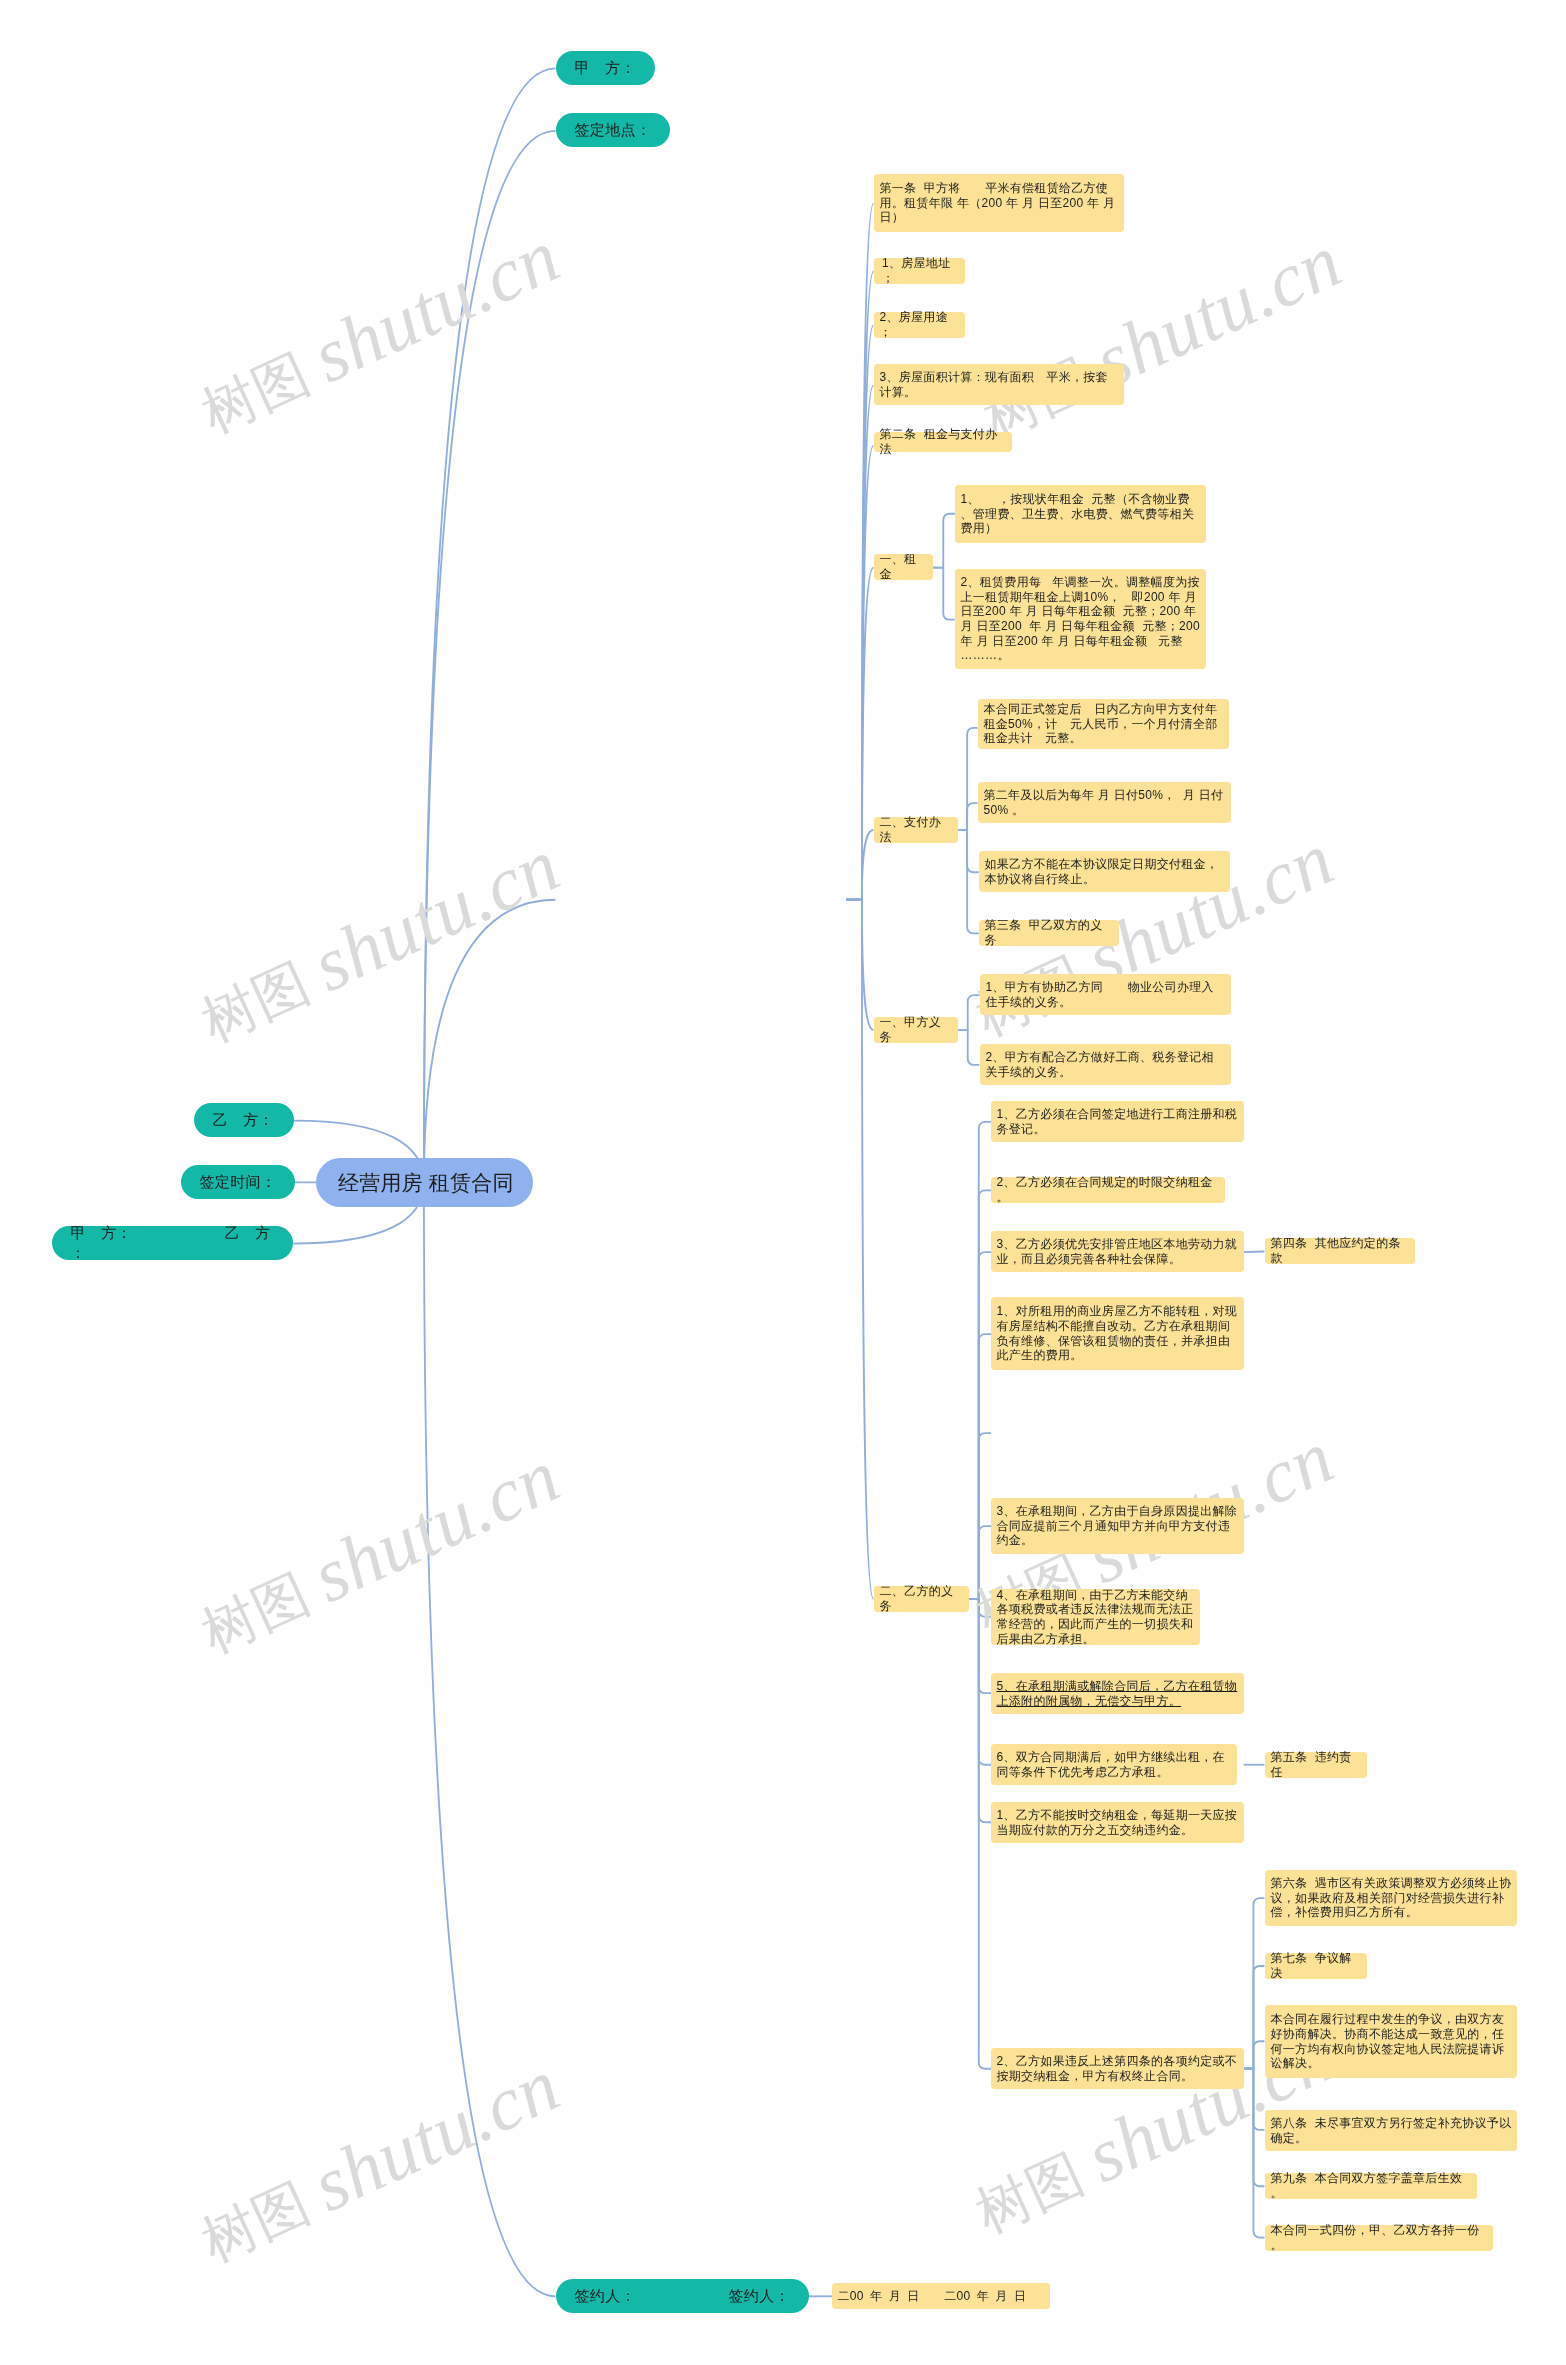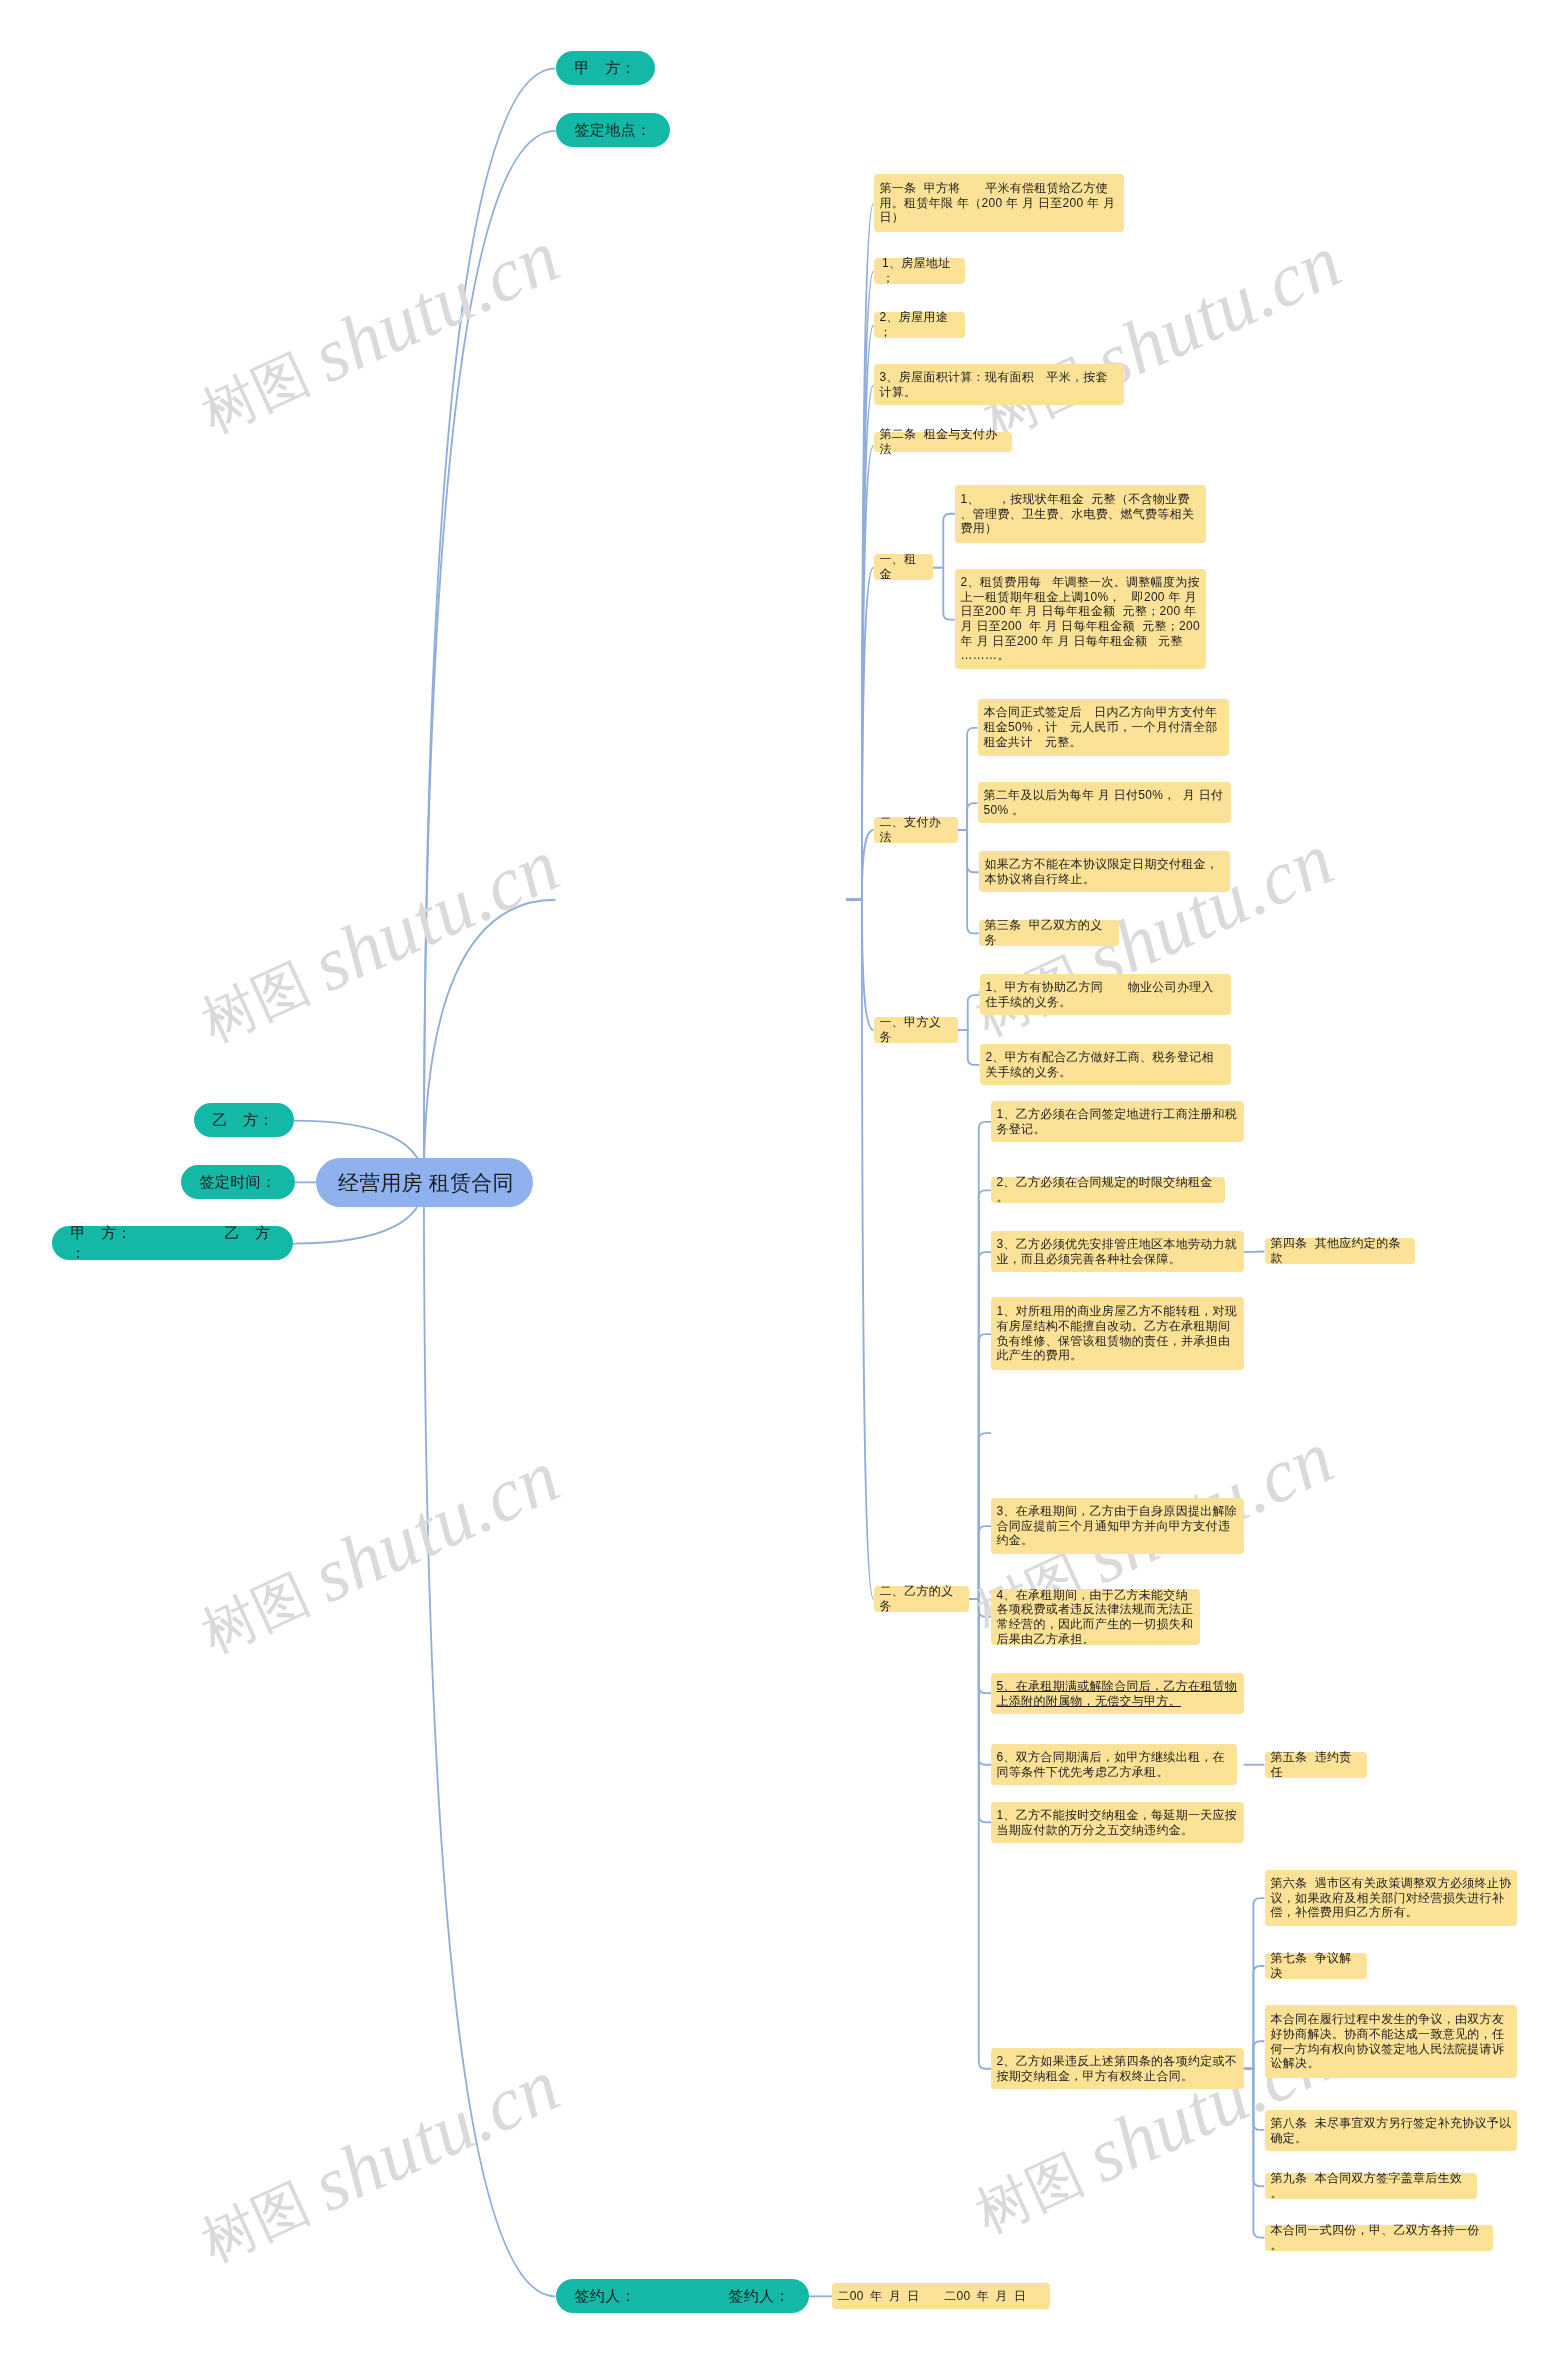--- a/index.html
+++ b/index.html
@@ -131,21 +131,21 @@
     <div class="node l2" id="node-a9" style="left: 874px; top: 1586px; width: 95px; height: 26px;">
       <span>二、乙方的义务</span>
     </div>
     <div class="node l2" id="node-b1" style="left: 955px; top: 485px; width: 251px; height: 58px;">
       <span>1、     ，按现状年租金  元整（不含物业费、管理费、卫生费、水电费、燃气费等相关费用）</span>
     </div>
     <div class="node l2" id="node-b2" style="left: 955px; top: 569px; width: 251px; height: 100px;">
       <span>2、租赁费用每   年调整一次。调整幅度为按上一租赁期年租金上调10%，   即200 年 月日至200 年 月 日每年租金额  元整；200 年 月 日至200  年 月 日每年租金额  元整；200 年 月 日至200 年 月 日每年租金额   元整
 ………。</span>
     </div>
-    <div class="node l2" id="node-c1" style="left: 978px; top: 699px; width: 251px; height: 57px;">
+    <div class="node l2" id="node-c1" style="left: 978px; top: 699px; width: 251px; height: 50px;">
       <span>本合同正式签定后　日内乙方向甲方支付年租金50%，计　元人民币，一个月付清全部租金共计　元整。</span>
     </div>
     <div class="node l2" id="node-c2" style="left: 978px; top: 782px; width: 253px; height: 41px;">
       <span>第二年及以后为每年 月 日付50%，  月 日付50% 。</span>
     </div>
     <div class="node l2" id="node-c3" style="left: 979px; top: 851px; width: 251px; height: 41px;">
       <span>如果乙方不能在本协议限定日期交付租金，本协议将自行终止。</span>
     </div>
     <div class="node l2" id="node-c4" style="left: 979px; top: 920px; width: 140px; height: 26px;">
       <span>第三条  甲乙双方的义务</span>

